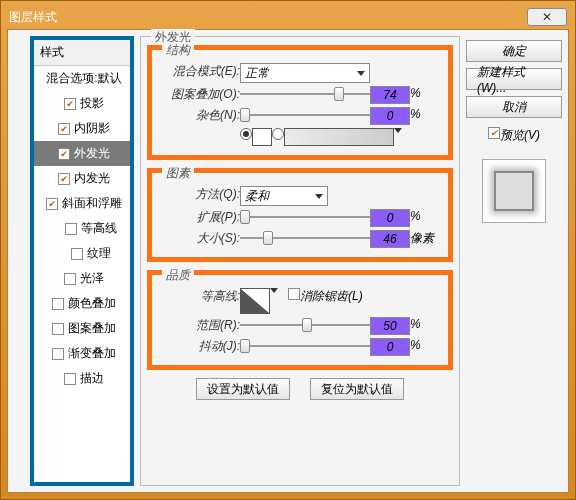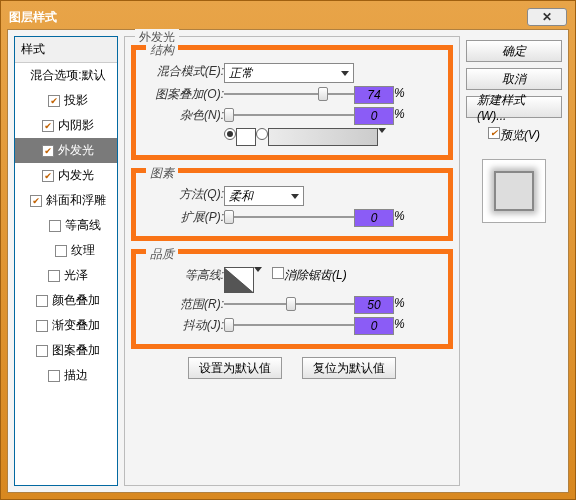--- a/index.html
+++ b/index.html
@@ -1,21 +1,21 @@
 <!DOCTYPE html>
 <html><head>
 <meta charset="utf-8">
 <style>
 * { box-sizing: border-box; margin: 0; padding: 0; font-family: "Microsoft YaHei", SimSun, sans-serif; font-size: 12px; }
 body { background: #f0f0f0; }
 .window { width: 576px; height: 500px; background: linear-gradient(#e8a448, #d88820); border: 1px solid #a06010; position: relative; }
-.titlebar { height: 28px; display: flex; align-items: center; justify-content: space-between; padding: 16px 8px; color: #fff; font-weight: bold; }
+.titlebar { height: 28px; display: flex; align-items: center; justify-content: space-between; padding: 16px 8px; color: #fff; font-weight: normal; }
 .close-btn { width: 40px; height: 18px; background: #eee; border: 1px solid #888; border-radius: 3px; display: flex; align-items: center; justify-content: center; color: #333; cursor: pointer; }
 .client { position: absolute; top: 28px; left: 6px; right: 6px; bottom: 6px; background: #f4f4f4; border: 1px solid #b08040; display: flex; padding: 6px; gap: 6px; }
-.sidebar { width: 104px; background: #fff; border: 1px solid #0369a1; display: flex; flex-direction: column; }
+.sidebar { width: 104px; background: #fff; border: 4px solid #0369a1; display: flex; flex-direction: column; margin-left: 16px; }
 .side-head { background: #f0f0f0; border-bottom: 1px solid #ccc; padding: 4px 6px; }
 .side-item { padding: 4px 4px 4px 8px; display: flex; align-items: center; gap: 4px; cursor: pointer; justify-content: center; }
 .side-item.sel { background: #7a7a7a; color: #fff; }
 .side-item.indent { padding-left: 22px; }
 .chk { width: 12px; height: 12px; border: 1px solid #888; background: #fff; display: inline-flex; align-items: center; justify-content: center; font-size: 9px; color: #c06000; }
 .center { flex: 1; position: relative; }
 .fieldset { border: 5px solid #f97316; margin: 4px 2px 8px 2px; padding: 10px 2px 6px 10px; position: relative; font-style: italic; }
 .legend { position: absolute; top: -8px; left: 10px; background: #f4f4f4; padding: 0 4px; color: #555; }
 .row { display: flex; align-items: flex-start; margin: 3px 0; }
 .lbl { width: 78px; text-align: right; color: #333; }
@@ -89,25 +89,25 @@
           <div class="side-item">
             <span class="chk"></span>
             <span>光泽</span>
           </div>
           <div class="side-item">
             <span class="chk"></span>
             <span>颜色叠加</span>
           </div>
           <div class="side-item">
             <span class="chk"></span>
+            <span>图案叠加</span>
+          </div>
+          <div class="side-item">
+            <span class="chk"></span>
             <span>渐变叠加</span>
-          </div>
-          <div class="side-item">
-            <span class="chk"></span>
-            <span>图案叠加</span>
           </div>
           <div class="side-item">
             <span class="chk"></span>
             <span>描边</span>
           </div>
         </div>
     </div>
 
     <div class="center">
       <div class="center-outer">
@@ -149,33 +149,42 @@
             <span class="radio"></span>
             <div class="gradient"></div>
             <span class="tri"></span>
           </div>
         </div>
 
         <div class="fieldset">
           <span class="legend">图素</span>
           <div class="row">
             <span class="lbl">方法(Q):</span>
-            <div class="select" style="width:80px">
+            <div class="select" style="width:88px">
               <span>柔和</span>
               <span class="tri"></span>
             </div>
           </div>
           <div class="row">
             <span class="lbl">扩展(P):</span>
             <div class="slider">
                 <div class="track"></div>
                 <div class="thumb" style="left:0%"></div>
               </div>
             <div class="numbox">0</div>
             <span class="unit">%</span>
+          </div>
+          <div class="row">
+            <span class="lbl">大小(S):</span>
+            <div class="slider">
+                <div class="track"></div>
+                <div class="thumb" style="left:18%"></div>
+              </div>
+            <div class="numbox">46</div>
+            <span class="unit">像素</span>
           </div>
         </div>
 
         <div class="fieldset">
           <span class="legend">品质</span>
           <div class="row">
             <span class="lbl">等高线:</span>
             <div class="contour"></div>
             <span class="tri"></span>
             <span style="width:10px"></span>
@@ -204,22 +213,22 @@
 
         <div class="btnrow">
           <div class="btn">设置为默认值</div>
           <div class="btn">复位为默认值</div>
         </div>
       </div>
     </div>
 
     <div class="rightcol">
       <div class="btn">确定</div>
+      <div class="btn">新建样式(W)...</div>
       <div class="btn">取消</div>
-      <div class="btn">新建样式(W)...</div>
       <div class="row" style="justify-content:center">
         <span class="chk">✔</span>
         <span>预览(V)</span>
       </div>
       <div class="preview-box">
           <div class="glow"></div>
         </div>
     </div>
 
   </div>

